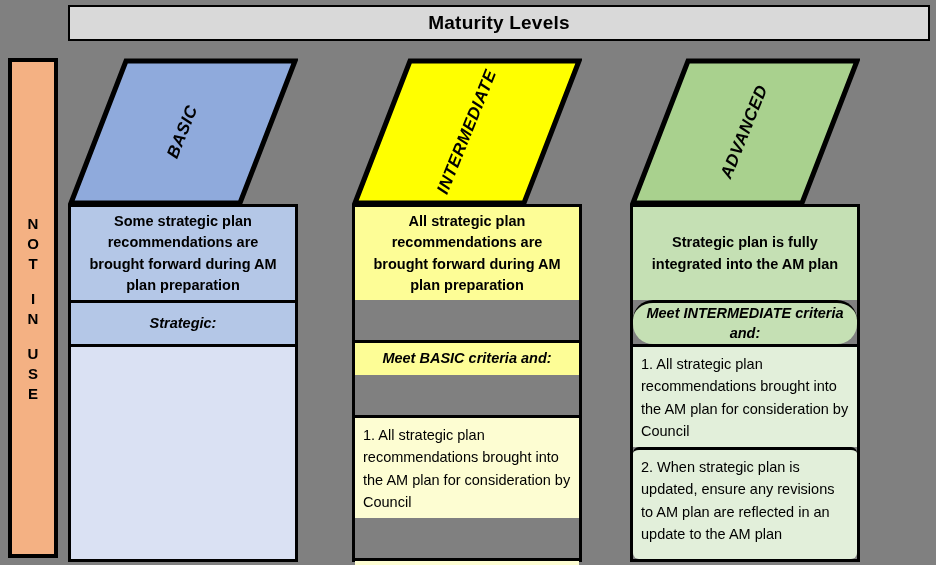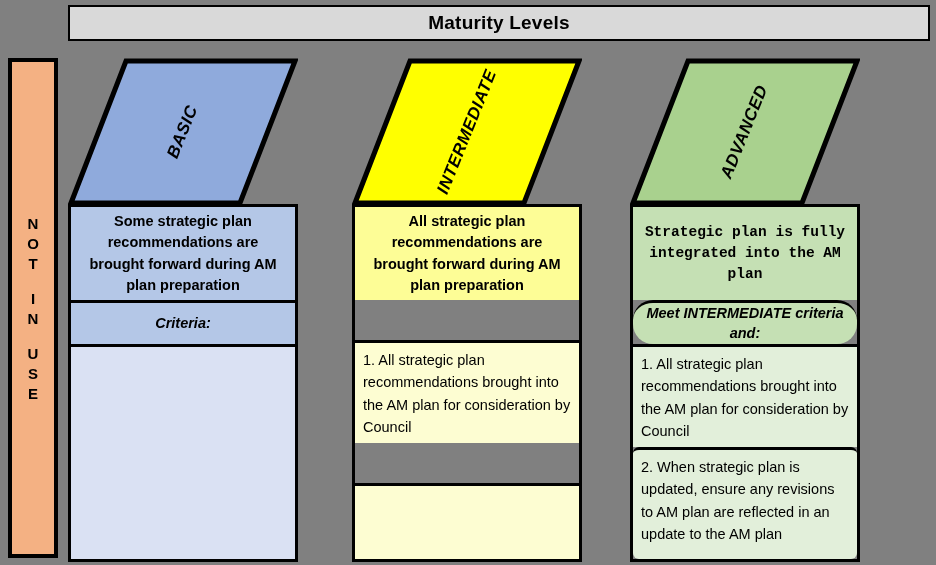--- a/index.html
+++ b/index.html
@@ -198,61 +198,64 @@
       </svg>
       <div class="para-label">
         <span>BASIC</span>
       </div>
     </div>
     <div class="box-stack" style="height:358px;">
       <div class="cell cell-head basic-head" style="height:93px;">
         <span>Some strategic plan recommendations are brought forward during AM plan preparation</span>
       </div>
       <div class="cell cell-crit basic-head" style="height:44px;">
-        <span>Criteria:</span>
+        <span>Strategic:</span>
       </div>
       <div class="cell cell-body cell-empty basic-soft" style="flex:1;">
         <span></span>
       </div>
     </div>
   </div>
 
   <div class="level-col" id="col-intermediate">
     <div class="para-wrap">
       <svg viewBox="0 0 230 148" preserveAspectRatio="none">
         <polygon class="inter-top" points="58,3 227,3 172,145 3,145" stroke="#000000" stroke-width="5"></polygon>
       </svg>
       <div class="para-label">
         <span>INTERMEDIATE</span>
       </div>
     </div>
     <div class="box-stack" style="height:358px;gap:40px;">
       <div class="cell cell-head inter-head" style="height:93px;">
         <span>All strategic plan recommendations are brought forward during AM plan preparation</span>
       </div>
+      <div class="cell cell-crit inter-head" style="height:44px;">
+        <span>Meet BASIC criteria and:</span>
+      </div>
       <div class="cell cell-body inter-soft" style="height:103px;">
         <span>1. All strategic plan recommendations brought into the AM plan for consideration by Council</span>
       </div>
       <div class="cell cell-body cell-empty inter-soft" style="flex:1;">
         <span></span>
       </div>
     </div>
   </div>
 
   <div class="level-col" id="col-advanced">
     <div class="para-wrap">
       <svg viewBox="0 0 230 148" preserveAspectRatio="none">
         <polygon class="adv-top" points="58,3 227,3 172,145 3,145" stroke="#000000" stroke-width="5"></polygon>
       </svg>
       <div class="para-label">
         <span>ADVANCED</span>
       </div>
     </div>
     <div class="box-stack" style="height:358px;">
-      <div class="cell cell-head adv-head" style="height:93px;font-family:Liberation Mono, monospace;">
+      <div class="cell cell-head adv-head" style="height:93px;">
         <span>Strategic plan is fully integrated into the AM plan</span>
       </div>
       <div class="cell cell-crit adv-head" style="height:44px;border-radius:20px;">
         <span>Meet INTERMEDIATE criteria and:</span>
       </div>
       <div class="cell cell-body adv-soft" style="height:103px;">
         <span>1. All strategic plan recommendations brought into the AM plan for consideration by Council</span>
       </div>
       <div class="cell cell-body adv-soft" style="flex:1;border-radius:6px;">
         <span>2. When strategic plan is updated, ensure any revisions to AM plan are reflected in an update to the AM plan</span>

